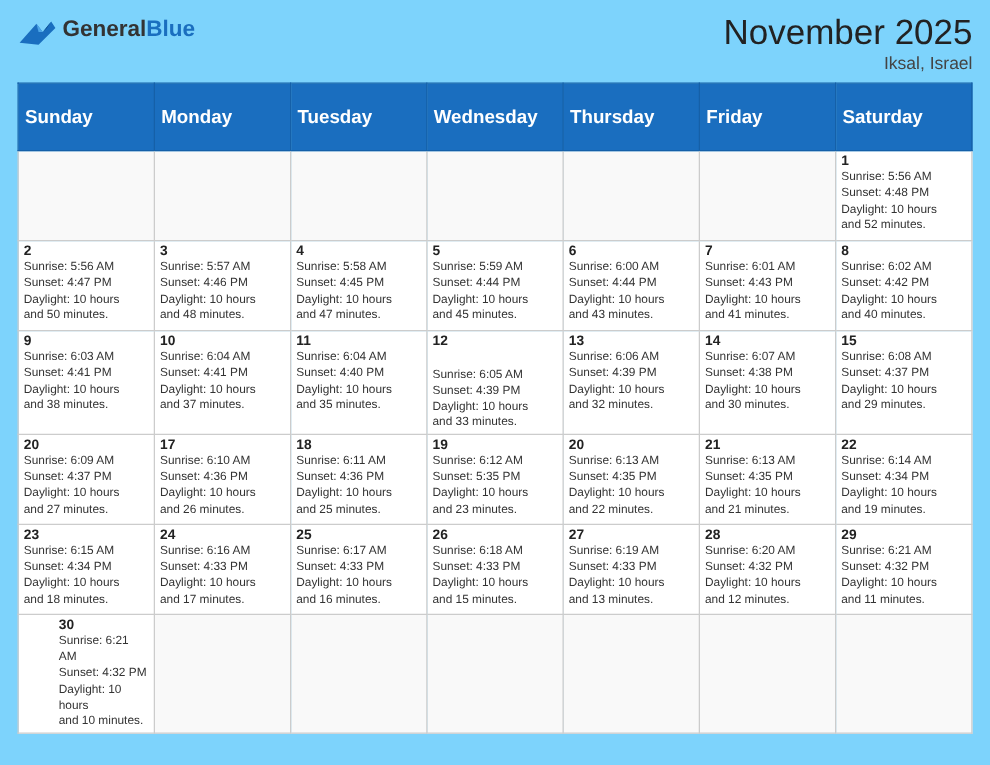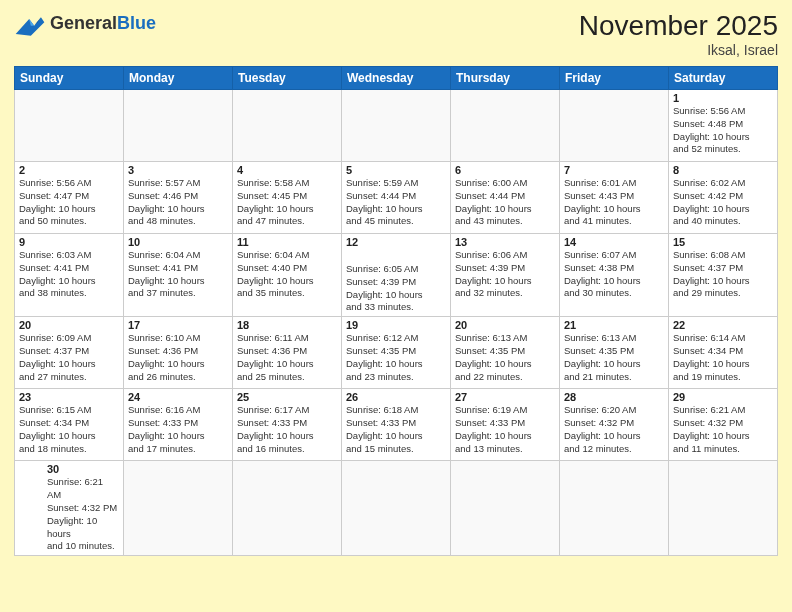--- a/index.html
+++ b/index.html
@@ -6,21 +6,21 @@
     body {
       font-family: Arial, sans-serif;
       background: #f0f0f0;
       width: 792px;
       height: 612px;
       overflow: hidden;
     }
     .page {
       width: 792px;
       height: 612px;
-      background: #fef9c3;
+      background: #7dd3fc;
       padding: 10px 14px 10px 14px;
     }
     .header {
       display: flex;
       justify-content: space-between;
       align-items: flex-start;
       margin-bottom: 8px;
     }
     .logo {
       display: flex;
@@ -44,24 +44,24 @@
       color: #444;
     }
     .calendar {
       width: 100%;
       border-collapse: collapse;
       border: 1px solid #bbb;
     }
     .calendar th {
       background: #1a6ebf;
       color: white;
-      font-size: 12px;
+      font-size: 15px;
       font-weight: bold;
       text-align: left;
-      padding: 4px 5px;
+      padding: 18px 5px;
       border: 1px solid #1560a8;
       margin-top: 11px;
     }
     .calendar td {
       vertical-align: top;
       border: 1px solid #ccc;
       padding: 2px 4px;
       width: calc(100% / 7);
       background: white;
       min-height: 72px;
@@ -258,21 +258,21 @@
           <td>
             <span class="day-num">18</span>
             <div class="day-info" style="white-space: pre-line;">Sunrise: 6:11 AM
 Sunset: 4:36 PM
 Daylight: 10 hours
 and 25 minutes.</div>
           </td>
           <td>
             <span class="day-num">19</span>
             <div class="day-info" style="white-space: pre-line;">Sunrise: 6:12 AM
-Sunset: 4:35 PM
+Sunset: 5:35 PM
 Daylight: 10 hours
 and 23 minutes.</div>
           </td>
           <td>
             <span class="day-num">20</span>
             <div class="day-info" style="white-space: pre-line;">Sunrise: 6:13 AM
 Sunset: 4:35 PM
 Daylight: 10 hours
 and 22 minutes.</div>
           </td>

